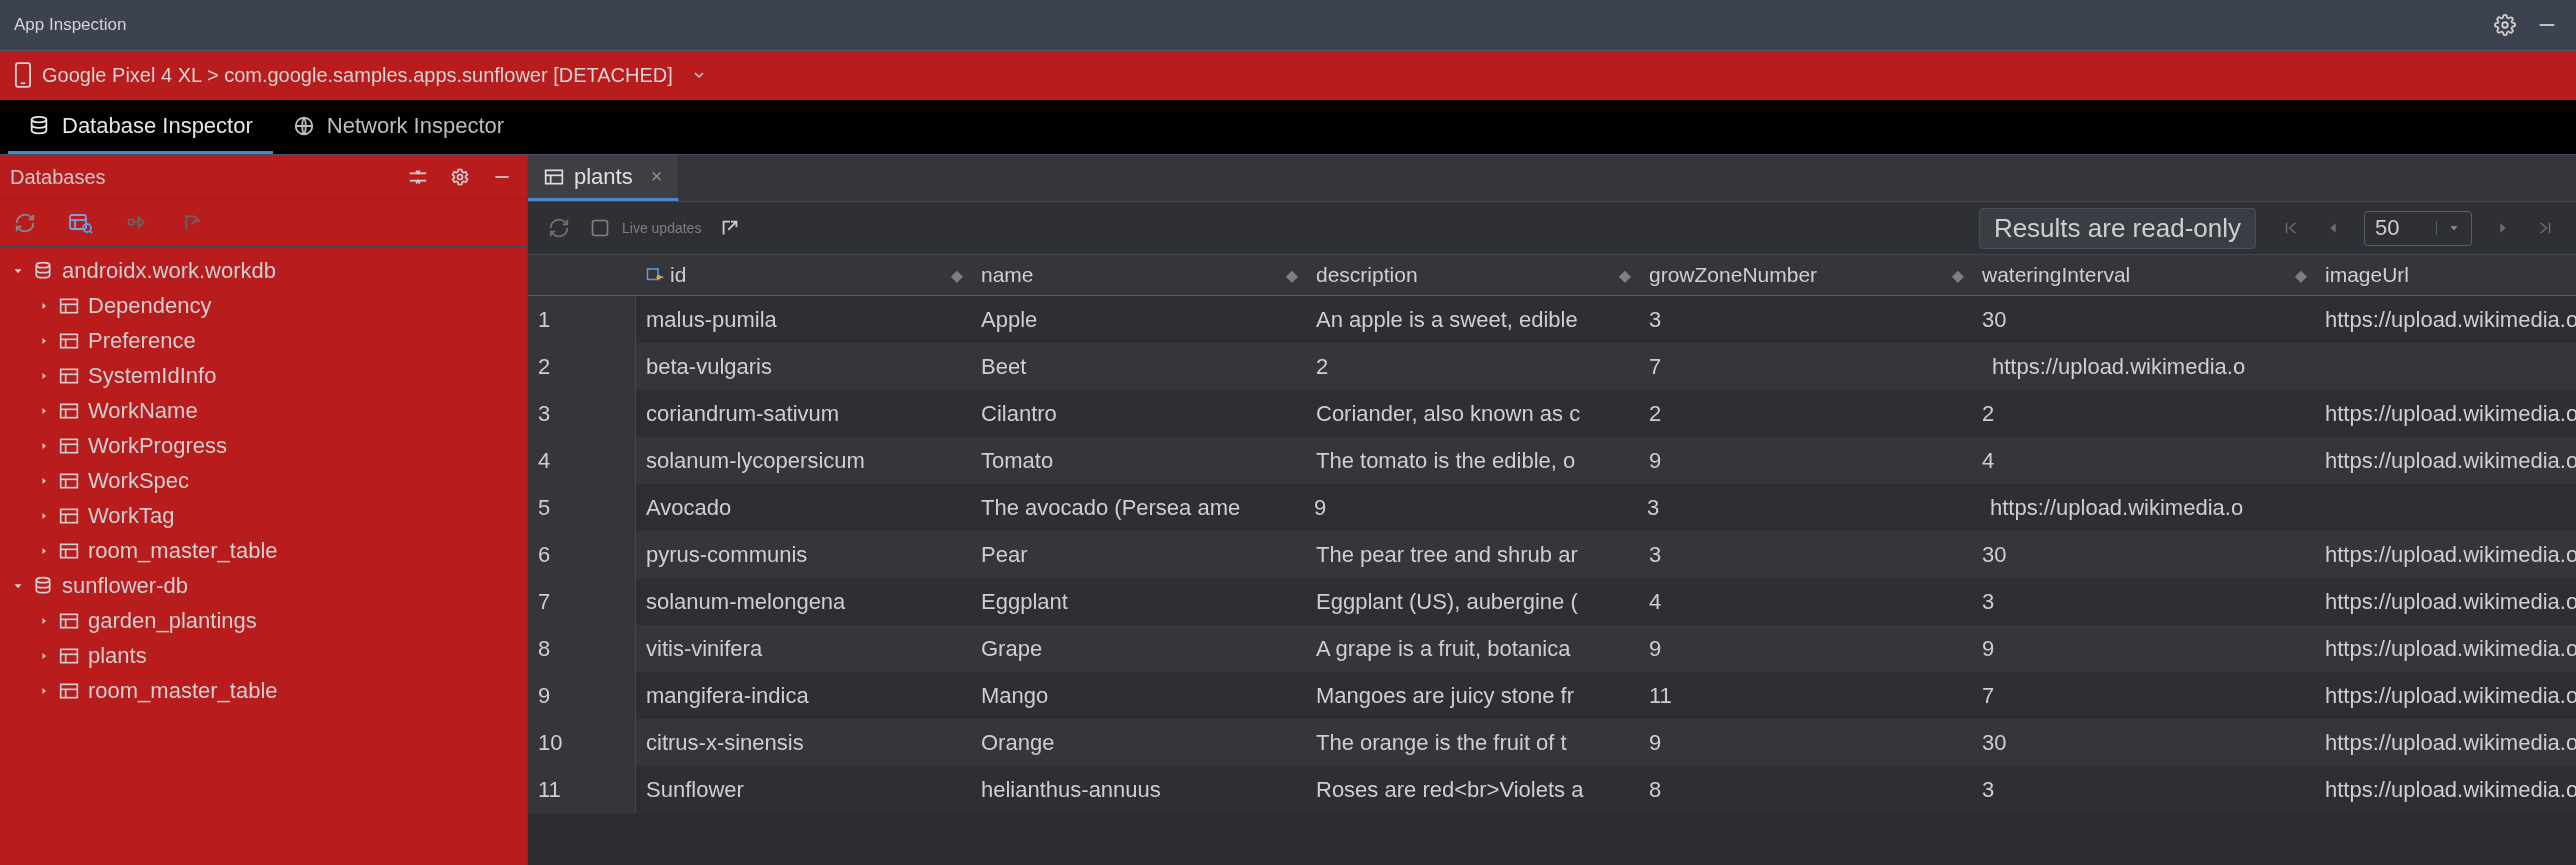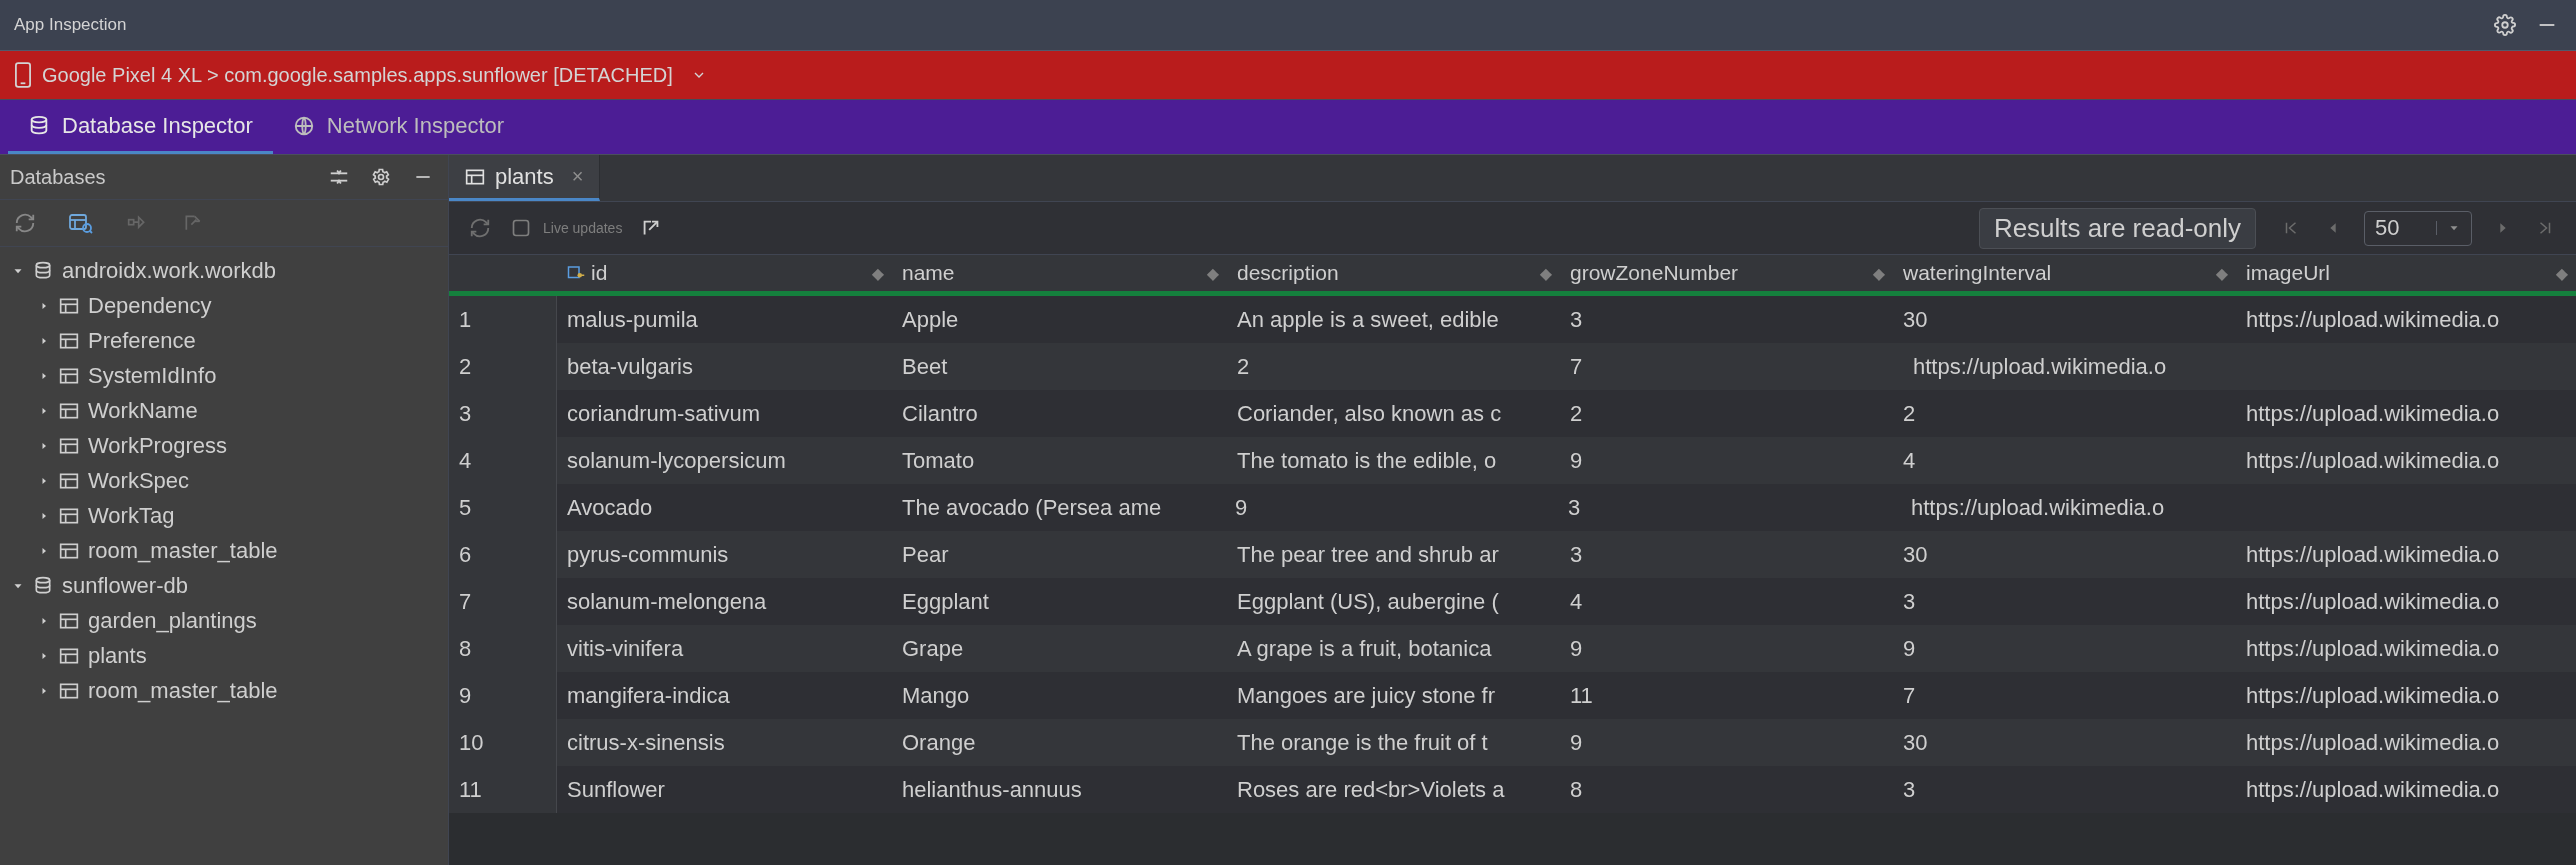--- a/index.html
+++ b/index.html
@@ -34,37 +34,37 @@
     padding: 0 14px;
     color: #d4d4d4;
     font-size: 20px;
     border-bottom: 1px solid #454b59;
   }
   .devicerow .dev { display:flex; align-items:center; gap:10px; }
   .chevron-down { margin-left:8px; }
   
   .inspector-tabs {
     height: 55px;
-    background: #4c1d95;
+    background: #000000;
     display:flex; align-items:stretch;
     padding-left: 8px;
     border-bottom: 1px solid #4a4f5c;
   }
   .insp-tab {
     display:flex; align-items:center; gap:12px;
     padding: 0 20px;
     color:#bdbdbd;
     font-size: 22px;
     cursor:pointer;
     border-bottom: 3px solid transparent;
   }
   .insp-tab.active { color:#e6e6e6; border-bottom-color:#4a87c7; }
   
   .main { flex:1; display:flex; min-height:0; }
-  .left-panel { width: 449px; background:#404040; border-right:1px solid #404552; display:flex; flex-direction:column; }
+  .left-panel { width: 528px; background:#b91c1c; border-right:1px solid #404552; display:flex; flex-direction:column; }
   .left-panel .panel-head {
     height:45px; display:flex; align-items:center; padding:0 10px;
     border-bottom:1px solid #404552;
     color:#c9c9c9;
   }
   .panel-head .label { font-size:20px; }
   .panel-head .spacer { flex:1; }
   .panel-head .tbtn { width:30px; height:30px; display:inline-flex; align-items:center; justify-content:center; margin-left:12px; color:#cfcfcf; }
   .left-toolbar {
     height:47px; display:flex; align-items:center; padding:0 10px; gap:26px;
@@ -101,21 +101,21 @@
   .table-toolbar .chklabel { color:#7e7e7e; font-size:14px; display:flex; align-items:center; gap:12px; }
   .table-toolbar .spacer { flex:1; }
   .readonly-badge { background:#3a3d43; border:1px solid #4c4f55; border-radius:4px; padding:4px 14px; color:#cfcfcf; font-size:26px; margin-right:14px; }
   .navbtn { width:30px; height:30px; display:inline-flex; align-items:center; justify-content:center; color:#6c6c6c; margin:0 6px; }
   .page-size { display:flex; align-items:center; border:1px solid #5a5e67; border-radius:4px; height:35px; margin:0 10px; }
   .page-size .num { width:71px; display:flex; align-items:center; justify-content:flex-start; padding-left:10px; color:#cfcfcf; }
   .page-size .arrow { width:35px; border-left:1px solid #5a5e67; display:flex; align-items:center; justify-content:center; color:#8f8f8f; }
   
   .grid { flex:1; overflow:auto; }
   .grid-header {
-    display:flex; height:41px; background:#34363a; border-bottom:5px solid #15803d;
+    display:flex; height:41px; background:#34363a; border-bottom:1px solid #15803d;
     font-size:21px; color:#cfcfcf;
   }
   .col-row    { width:108px; flex:0 0 108px; }
   .col-id     { width:335px; flex:0 0 335px; }
   .col-name   { width:335px; flex:0 0 335px; }
   .col-desc   { width:333px; flex:0 0 333px; }
   .col-zone   { width:333px; flex:0 0 333px; }
   .col-water  { width:343px; flex:0 0 343px; }
   .col-url    { min-width:325px; flex:1 1 325px; }
   .hcell { display:flex; align-items:center; padding:0 10px; border-right:none; position:relative; }

